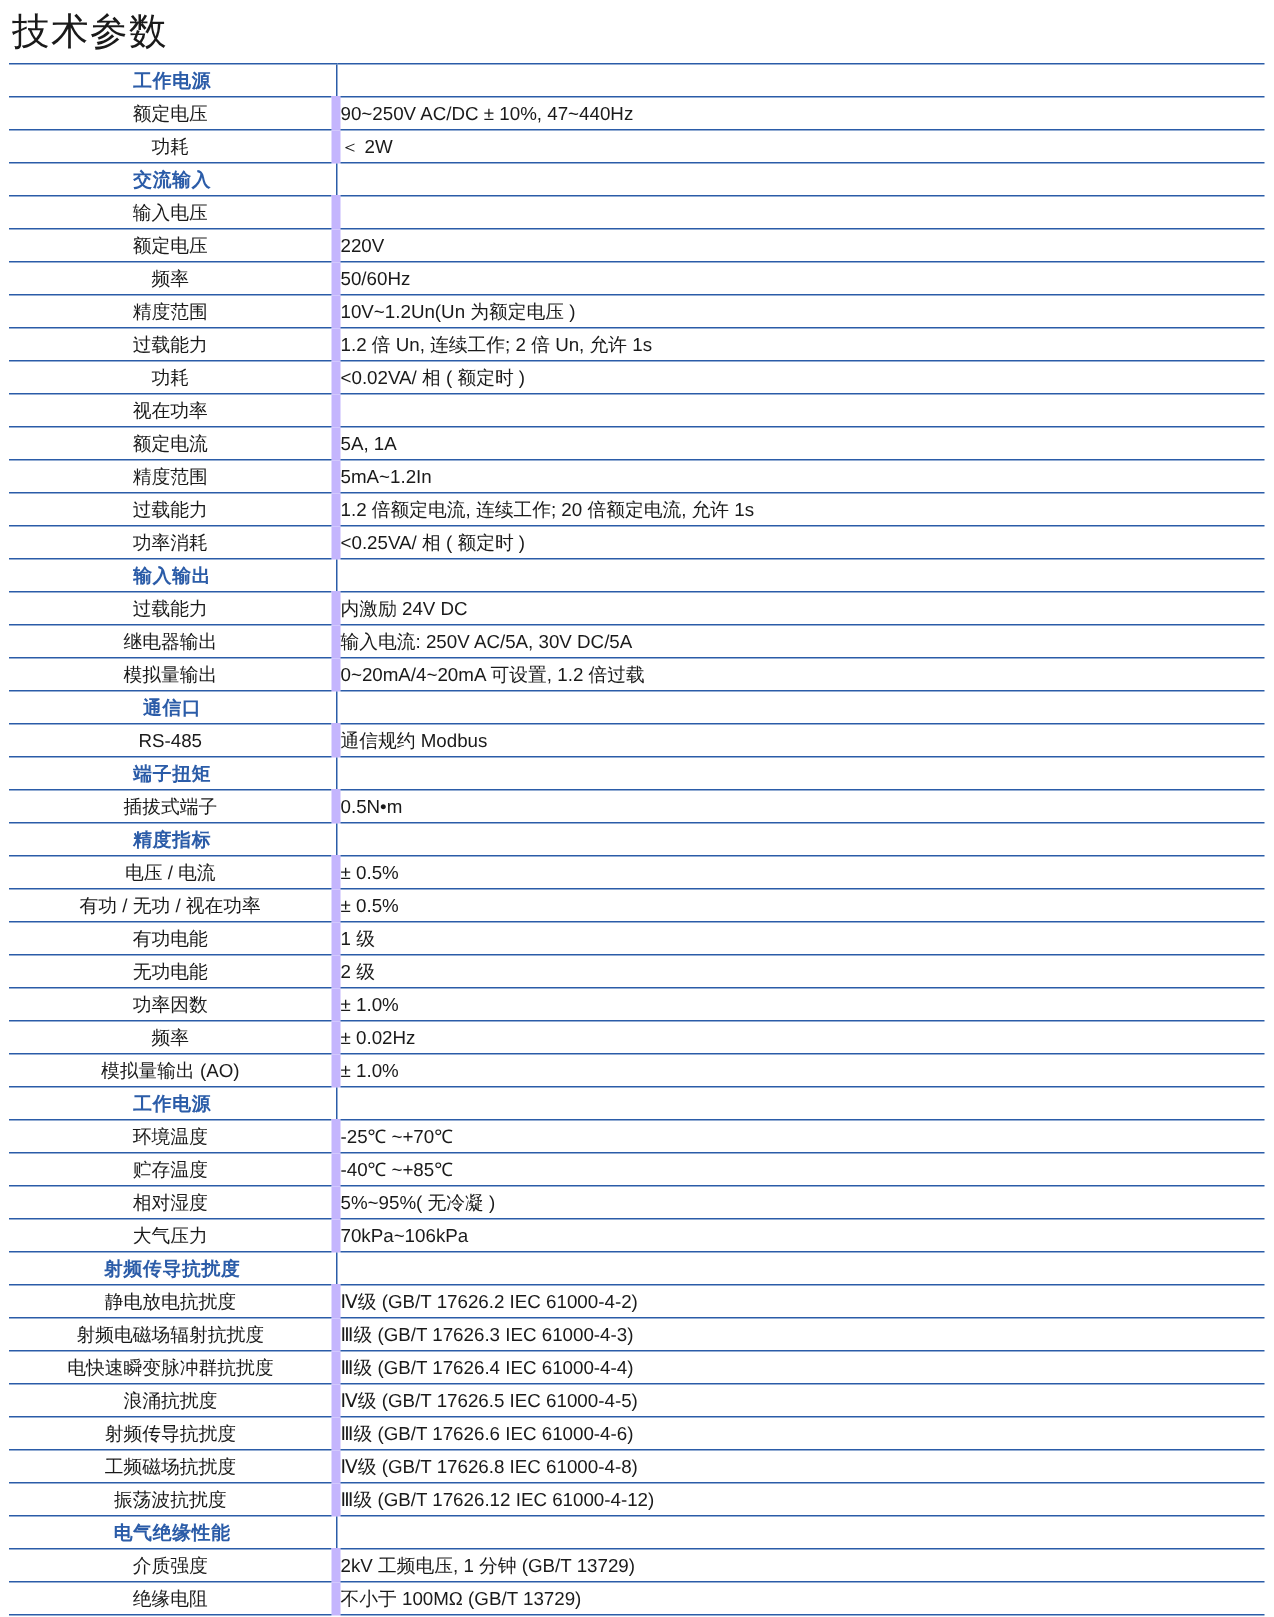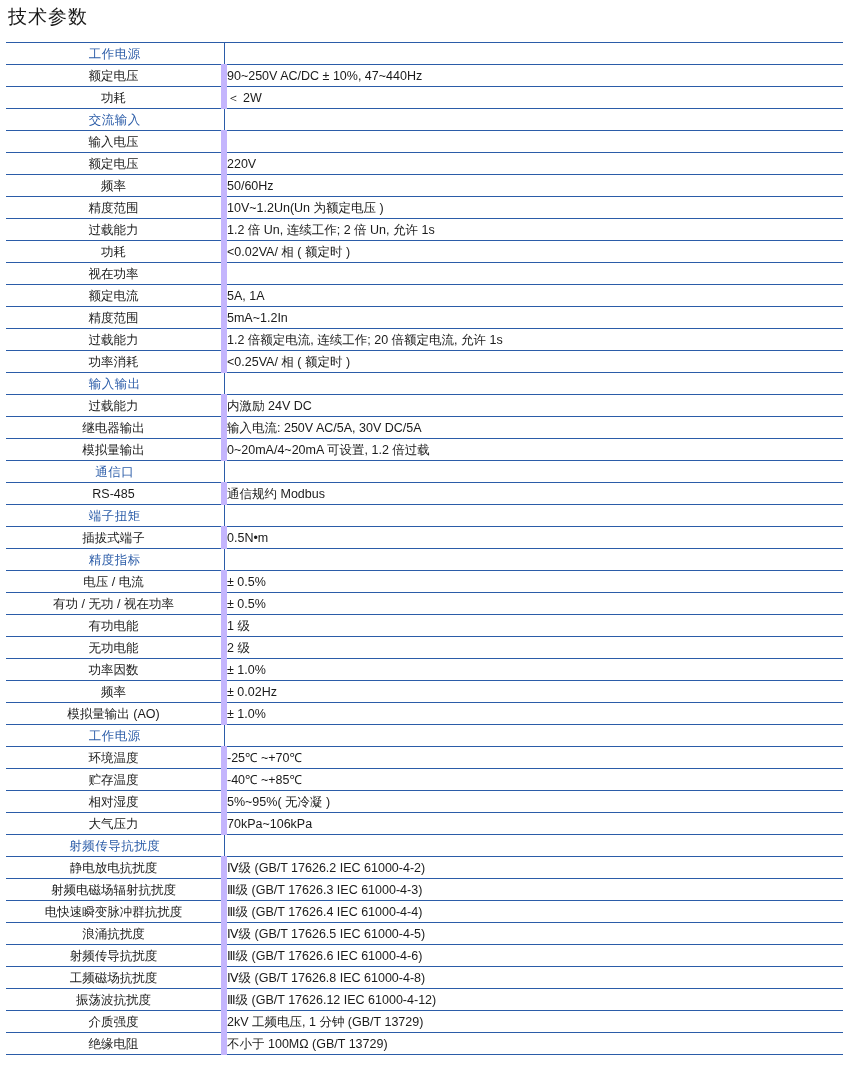--- a/index.html
+++ b/index.html
@@ -12,21 +12,21 @@
     height: 1078px;
     font-family: "Liberation Sans", sans-serif;
     color: #1a1a1a;
     position: relative;
     overflow: hidden;
   }
   #page-title {
     position: absolute;
     left: 8px;
     top: 4px;
-    font-size: 19px;
+    font-size: 25px;
     letter-spacing: 1px;
     color: #1a1a1a;
     font-weight: 400;
   }
   #spec-table {
     position: absolute;
     left: 6px;
     top: 42px;
     width: 837px;
     border-collapse: collapse;
@@ -52,21 +52,21 @@
     padding-right: 4px;
   }
   td.value {
     text-align: left;
     padding-left: 5px;
     color: #1a1a1a;
     border-left: 6px solid #c4b5fd;
   }
   tr.section td.label {
     color: #2b5ca8;
-    font-weight: 400;
+    font-weight: 700;
     letter-spacing: 0.5px;
   }
   tr.section td.value {
     border-left: 1px solid #2b5ca8;
   }
   tr.section td {
     border-top: 1px solid #2b5ca8;
     border-bottom: 1px solid #2b5ca8;
   }
 </style>
@@ -250,20 +250,24 @@
         <td class="value">Ⅲ级 (GB/T 17626.6     IEC 61000-4-6)</td>
       </tr>
       <tr class="item">
         <td class="label">工频磁场抗扰度</td>
         <td class="value">Ⅳ级 (GB/T 17626.8     IEC 61000-4-8)</td>
       </tr>
       <tr class="item">
         <td class="label">振荡波抗扰度</td>
         <td class="value">Ⅲ级 (GB/T 17626.12   IEC 61000-4-12)</td>
       </tr>
+      <tr class="section">
+        <td class="label">电气绝缘性能</td>
+        <td class="value"></td>
+      </tr>
       <tr class="item">
         <td class="label">介质强度</td>
         <td class="value">2kV 工频电压,  1 分钟 (GB/T 13729)</td>
       </tr>
       <tr class="item">
         <td class="label">绝缘电阻</td>
         <td class="value">不小于 100MΩ         (GB/T 13729)</td>
       </tr>
     </tbody>
 </table>

